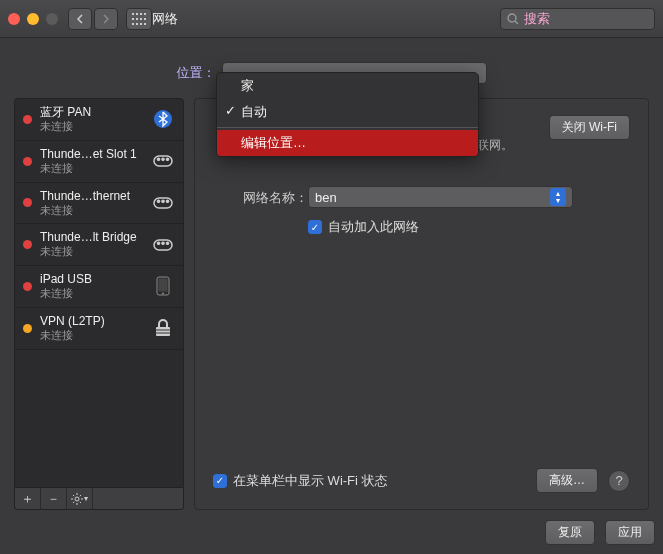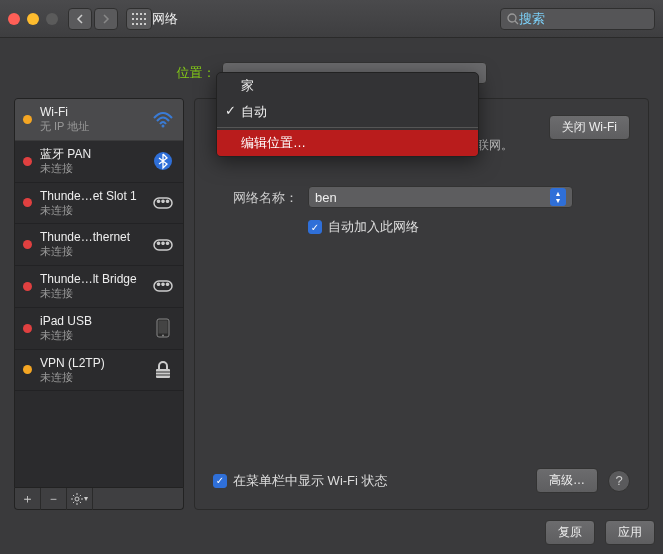--- a/index.html
+++ b/index.html
@@ -7,45 +7,45 @@
 
 
 .titlebar { height: 38px; background: linear-gradient(#4a4a4c,#3e3e40); display: flex; align-items: center; padding: 0 8px; border-bottom: 1px solid #2a2a2a; }
 .traffic { display: flex; gap: 7px; margin-right: 10px; }
 .dot { width: 12px; height: 12px; border-radius: 50%; }
 .red { background: #ff5f57; } .yellow { background: #febc2e; } .green { background: #5b5b5b; }
 .nav-btns { display: flex; gap: 2px; margin-right: 8px; }
 .nav-btn { width: 24px; height: 22px; background: #5a5a5c; border: 1px solid #2f2f2f; border-radius: 4px; display: flex; align-items: center; justify-content: center; color: #bbb; }
 .grid-btn { width: 26px; height: 22px; background: #5a5a5c; border: 1px solid #2f2f2f; border-radius: 4px; display: flex; align-items: center; justify-content: center; }
 .title { flex: 1; text-align: left; font-weight: 500; color: #eee; }
-.search { width: 155px; height: 22px; background: #555557; border: 1px solid #2f2f2f; border-radius: 4px; display: flex; align-items: center; padding: 10px 6px; color: #7dd3fc; }
+.search { width: 155px; height: 22px; background: #555557; border: 1px solid #2f2f2f; border-radius: 4px; display: flex; align-items: center; padding: 10px 6px; color: #f9a8d4; gap: 5px; }
 
 
 .content { display: flex; height: calc(100% - 38px - 44px); padding: 0 14px 0 14px; position: relative; }
 .loc-row { position: absolute; top: 24px; left: 0; right: 0; display: flex; justify-content: center; align-items: center; gap: 6px; z-index: 1; }
-.loc-label { color: #84cc16; }
+.loc-label { color: #c4b5fd; }
 .loc-sel { width: 265px; height: 22px; background: #6a6a6c; border: 1px solid #333; border-radius: 4px; }
 
 
 .sidebar-wrap { margin-top: 60px; width: 170px; display: flex; flex-direction: column; }
 .sidebar { flex: 1; background: #2b2b2d; border: 1px solid #222; border-radius: 4px 4px 0 0; overflow: hidden; }
 .sb-item { display: flex; align-items: center; padding: 6px 8px; gap: 8px; border-bottom: 1px solid rgba(0,0,0,0.2); }
 .sb-item.sel { background: #4a4a4c; }
 .status-dot { width: 9px; height: 9px; border-radius: 50%; flex-shrink: 0; }
 .sb-text { flex: 1; display: flex; flex-direction: column; line-height: 1.25; }
 .sb-name { color: #eee; font-size: 12px; }
 .sb-sub { color: #999; font-size: 11px; }
 .sb-icon { width: 24px; height: 20px; display: flex; align-items: center; justify-content: center; flex-shrink: 0; }
 .sb-footer { height: 22px; background: #3f3f41; border: 1px solid #222; border-top: none; border-radius: 0 0 4px 4px; display: flex; align-items: center; }
 .sb-fbtn { width: 26px; height: 22px; border-right: 1px solid #2a2a2a; display: flex; align-items: center; justify-content: center; color: #ccc; }
 
 
 .detail { margin-top: 60px; margin-left: 10px; flex: 1; background: #3a3a3c; border: 1px solid #2a2a2a; border-radius: 4px; padding: 16px 18px; position: relative; display: flex; flex-direction: column; }
 .row { display: flex; margin-bottom: 10px; align-items: flex-start; }
-.row-lbl { width: 95px; text-align: right; padding-right: 10px; color: #ccc; padding-top: 3px; }
+.row-lbl { width: 95px; text-align: right; color: #ccc; padding-top: 3px; }
 .row-val { flex: 1; }
 .status-val { color: #eee; font-weight: 500; }
 .hint { color: #bbb; font-size: 12px; margin-top: 4px; max-width: 270px; }
 .hint-sm { color: #999; font-size: 11px; margin-left: 22px; margin-top: 2px; }
 .btn { background: linear-gradient(#6c6c6e,#5e5e60); border: 1px solid #333; border-radius: 4px; padding: 3px 12px; color: #eee; font-size: 12px; display: inline-block; cursor: default; text-align: center; }
 .pop { width: 265px; height: 22px; background: #5d5d5f; border: 1px solid #333; border-radius: 4px; display: flex; align-items: center; padding: 0 6px; justify-content: space-between; color: #eee; }
 .pop-arrows { width: 16px; height: 18px; background: #2f6fd8; border-radius: 3px; display: flex; flex-direction: column; align-items: center; justify-content: center; color: #fff; font-size: 8px; line-height: 7px; }
 .chk { display: flex; align-items: center; gap: 6px; }
 .chk-box { width: 14px; height: 14px; border: 1px solid #555; border-radius: 3px; background: #555; display: flex; align-items: center; justify-content: center; font-size: 10px; color: #fff; }
 .chk-box.on { background: #2f6fd8; border-color: #2f6fd8; }
@@ -125,37 +125,20 @@
 
   <div class="dropdown">
     <div class="dd-item">家</div>
     <div class="dd-item checked">自动</div>
     <div class="dd-sep"></div>
     <div class="dd-item hl">编辑位置…</div>
   </div>
 
   <div class="sidebar-wrap">
     <div class="sidebar" id="sidebar">
-        <div class="sb-item sel">
-          <span class="status-dot" style="background:#f5a623"></span>
-    <div class="sb-text">
-      <span class="sb-name">Wi-Fi</span>
-      <span class="sb-sub">无 IP 地址</span>
-    </div>
-    <span class="sb-icon">
-            <svg width="22" height="18" viewBox="0 0 22 18">
-              <g stroke="#3a7bd5" stroke-width="2" fill="none">
-                <path d="M2 8 Q11 -2 20 8"></path>
-                <path d="M5 11 Q11 4 17 11"></path>
-                <path d="M8 14 Q11 10 14 14"></path>
-              </g>
-              <circle cx="11" cy="16" r="1.5" fill="#3a7bd5"></circle>
-            </svg>
-          </span>
-        </div>
         <div class="sb-item">
           <span class="status-dot" style="background:#e04040"></span>
     <div class="sb-text">
       <span class="sb-name">蓝牙 PAN</span>
       <span class="sb-sub">未连接</span>
     </div>
     <span class="sb-icon">
             <svg width="20" height="20" viewBox="0 0 20 20">
               <circle cx="10" cy="10" r="9" fill="#2f6fd8"></circle>
               <path d="M10 3 L10 17 L14 13 L6 7 M10 3 L14 7 L6 13" stroke="#fff" stroke-width="1.3" fill="none"></path>

